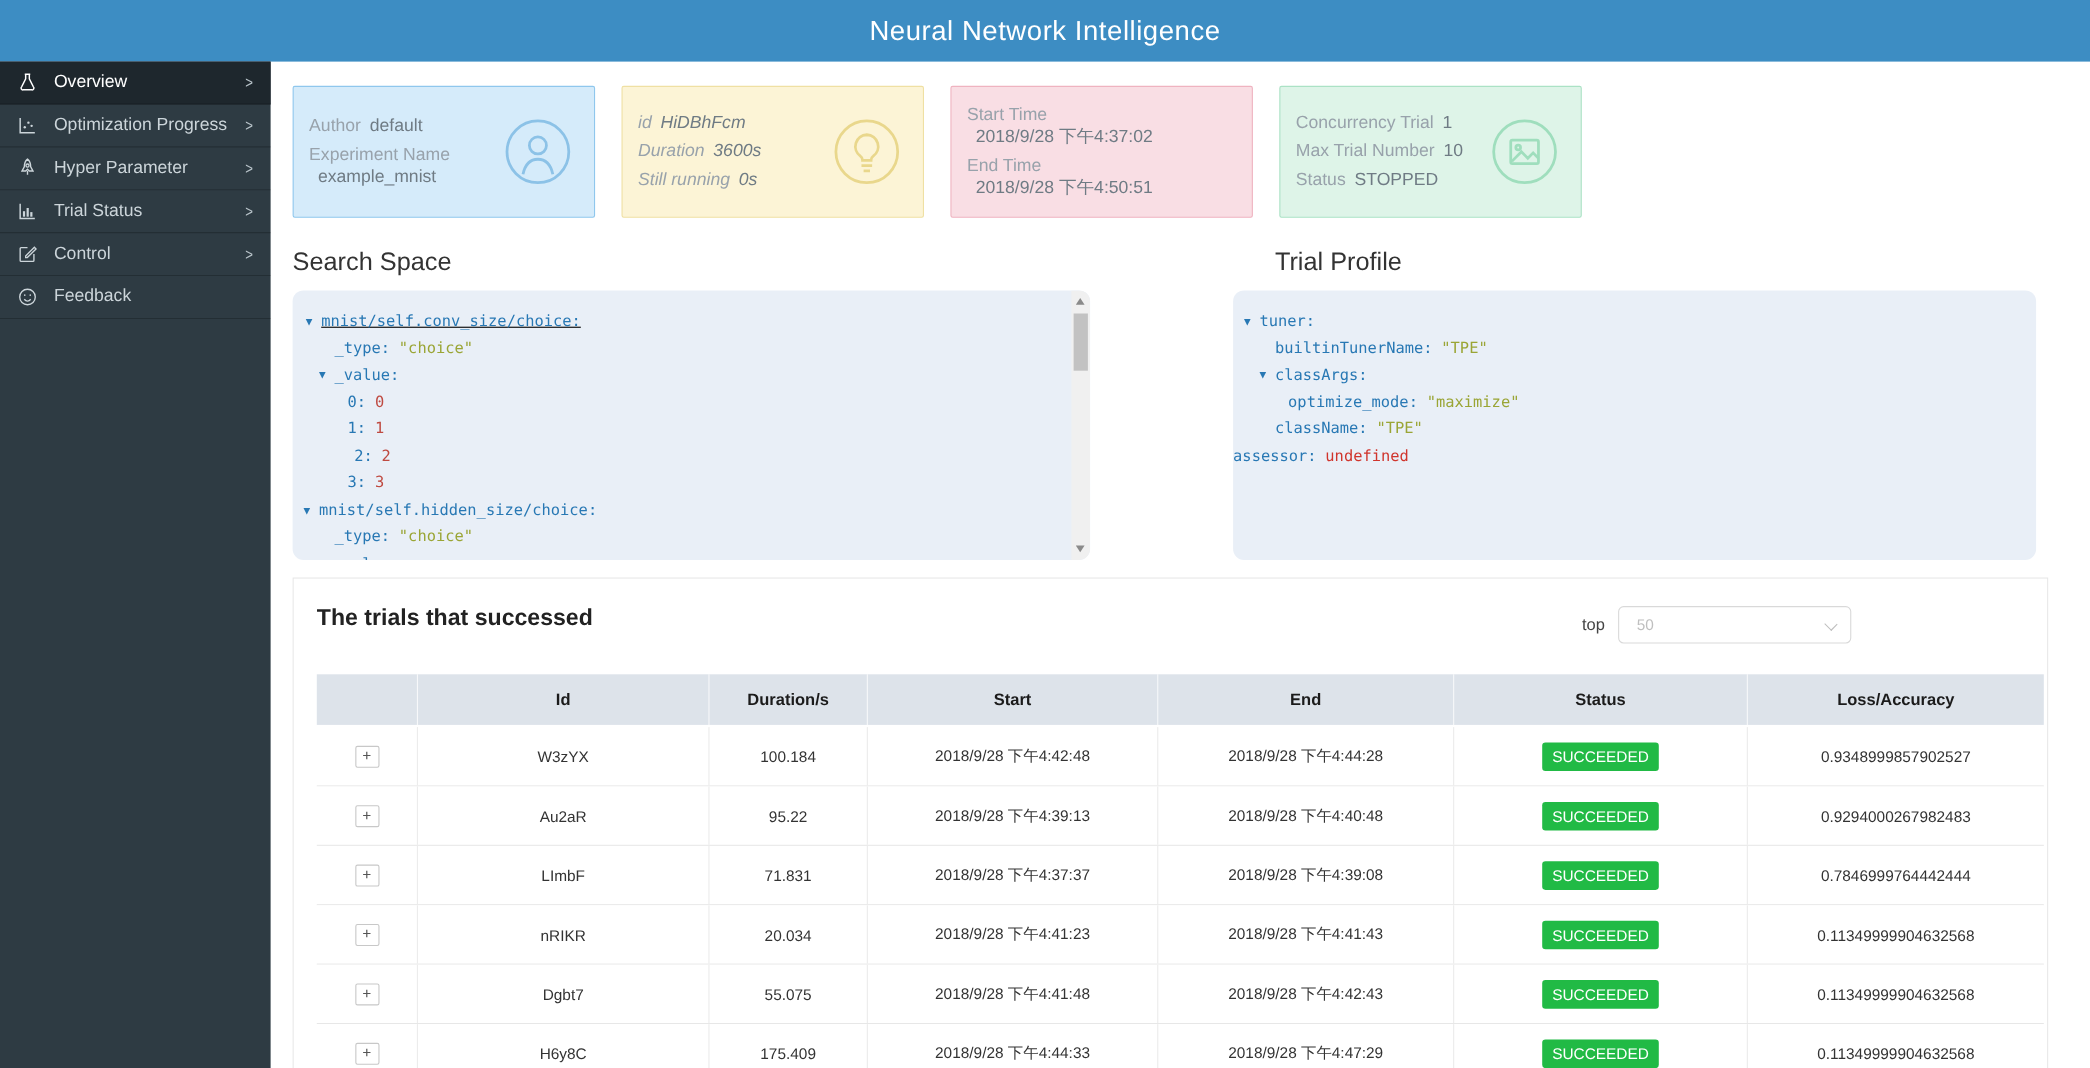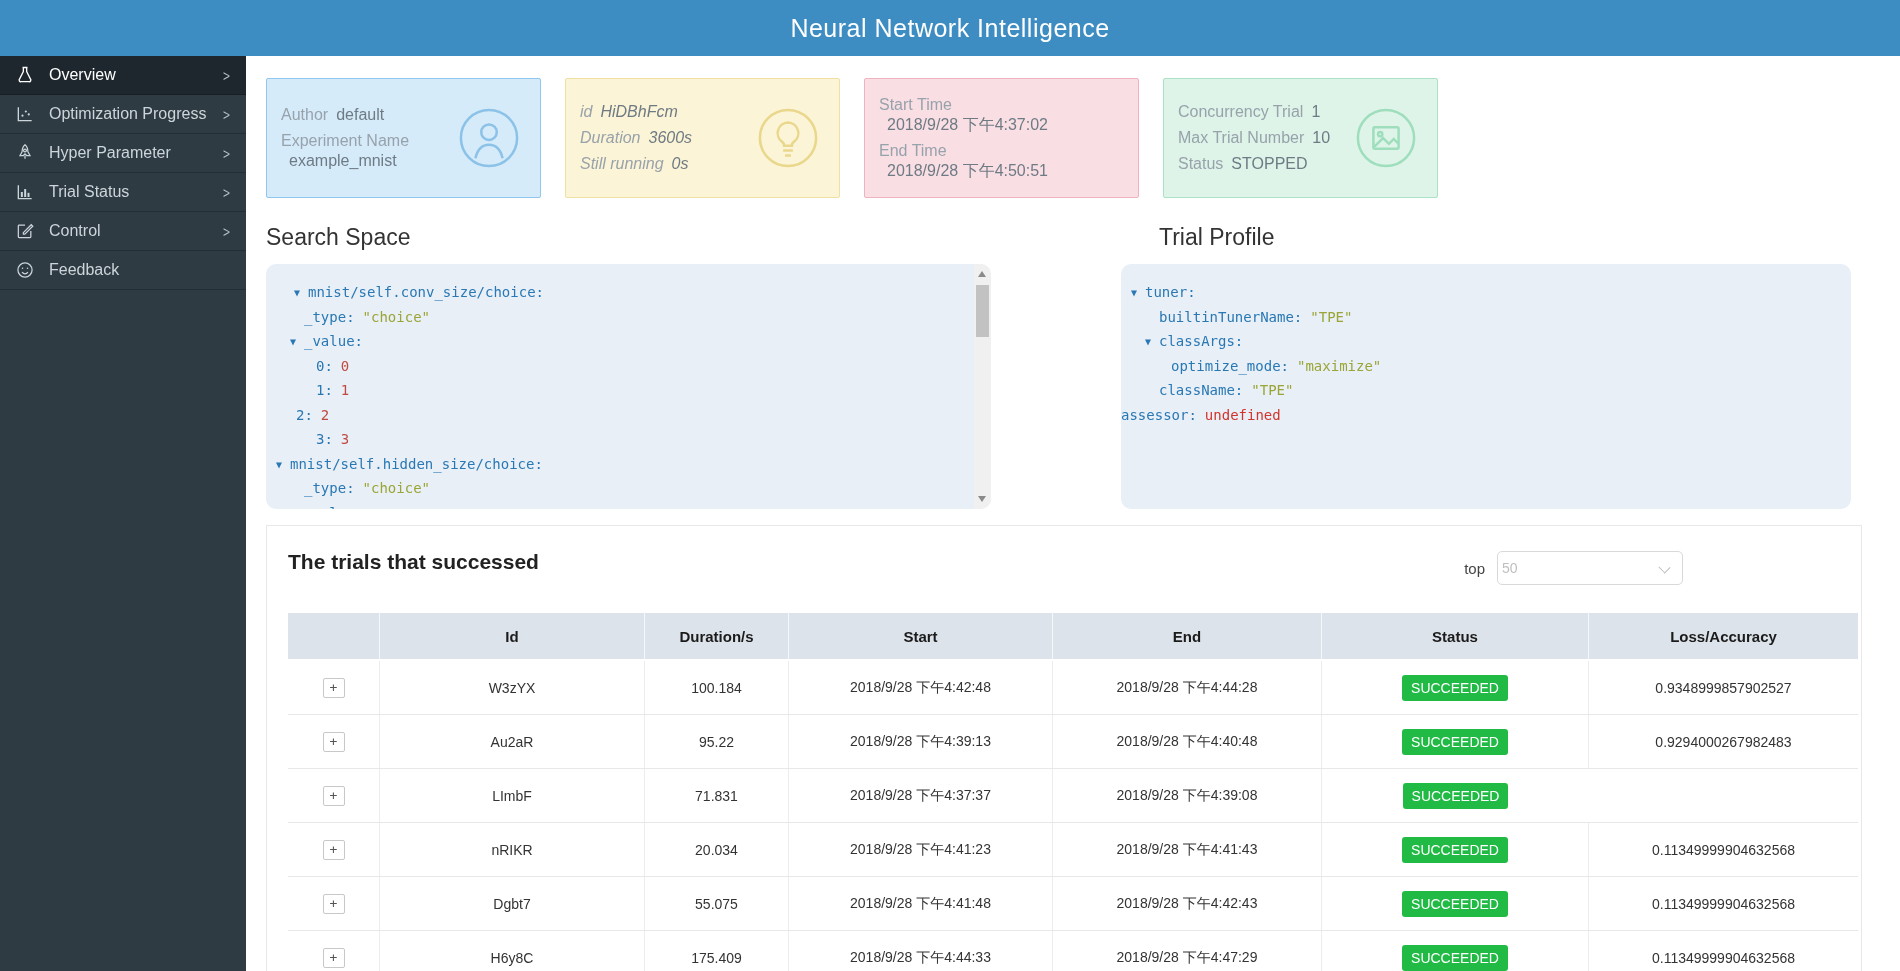--- a/index.html
+++ b/index.html
@@ -77,23 +77,23 @@
     background:#c2c2c2; }
 
   
   .table-panel { position:absolute; left:266px; top:525px; width:1596px; height:470px;
     background:#fff; border:1px solid #e8e8e8; }
   .table-title { position:absolute; left:21px; top:24px; font-size:21px;
     font-weight:700; color:#222; }
   .top-control { position:absolute; top:25px; right:178px; display:flex;
     align-items:center; gap:12px; }
   .top-label { font-size:15px; color:#444; }
-  .top-select { position:relative; width:186px; height:34px; border:1px solid #d9d9d9;
+  .top-select { position:relative; width:212px; height:34px; border:1px solid #d9d9d9;
     border-radius:5px; background:#fff; display:flex; align-items:center;
-    padding-left:4px; cursor:pointer; }
+    padding-left:16px; cursor:pointer; }
   .top-select-value { font-size:14px; color:#bfbfbf; }
   .select-chevron { position:absolute; right:13px; top:11px; width:9px; height:9px;
     border-right:1.5px solid #bfbfbf; border-bottom:1.5px solid #bfbfbf;
     transform:rotate(45deg) scaleY(.9); }
 
   .trials-table { position:absolute; left:21px; top:87px; width:1570px; }
   .t-row { display:grid; grid-template-columns:92px 265px 144px 264px 269px 267px 269px; }
   .t-head { background:#dde3ea; height:46px; margin-bottom:2px; }
   .t-head .t-cell { font-weight:700; font-size:15px; color:#1b1b1b;
     border-right:1px solid rgba(255,255,255,.75); }
@@ -229,26 +229,26 @@
           <path d="M20 41l9-9 6 6 5-5 5 5"></path>
         </svg></div>
     </div>
   </div>
 
 <div class="section-title" id="search-space-title">Search Space</div>
 <div class="section-title" id="trial-profile-title">Trial Profile</div>
 
 <div class="json-panel" id="search-space-panel">
   <div class="json-lines" id="search-space-lines">
-      <div class="json-line" style="padding-left: 28px;"><span class="json-arrow">▼</span><span class="json-key">mnist/self.conv_size/choice:</span></div>
+      <div class="json-line" style="padding-left: 12px; text-decoration: underline;"><span class="json-arrow">▼</span><span class="json-key">mnist/self.conv_size/choice:</span></div>
       <div class="json-line" style="padding-left: 38px;"><span class="json-key">_type:</span><span class="json-value string">"choice"</span></div>
       <div class="json-line" style="padding-left: 24px;"><span class="json-arrow">▼</span><span class="json-key">_value:</span></div>
       <div class="json-line" style="padding-left: 50px;"><span class="json-key">0:</span><span class="json-value number">0</span></div>
       <div class="json-line" style="padding-left: 50px;"><span class="json-key">1:</span><span class="json-value number">1</span></div>
-      <div class="json-line" style="padding-left: 30px;"><span class="json-key">2:</span><span class="json-value number">2</span></div>
+      <div class="json-line" style="padding-left: 56px;"><span class="json-key">2:</span><span class="json-value number">2</span></div>
       <div class="json-line" style="padding-left: 50px;"><span class="json-key">3:</span><span class="json-value number">3</span></div>
       <div class="json-line" style="padding-left: 10px;"><span class="json-arrow">▼</span><span class="json-key">mnist/self.hidden_size/choice:</span></div>
       <div class="json-line" style="padding-left: 38px;"><span class="json-key">_type:</span><span class="json-value string">"choice"</span></div>
       <div class="json-line" style="padding-left: 24px;"><span class="json-arrow">▼</span><span class="json-key">_value:</span></div>
     </div>
   <div class="v-scrollbar">
     <div class="sb-arrow-up"></div>
     <div class="sb-thumb"></div>
     <div class="sb-arrow-down"></div>
   </div>
@@ -315,20 +315,21 @@
           <div class="t-cell">
             <button class="expand-btn">+</button>
           </div>
           <div class="t-cell">LImbF</div>
           <div class="t-cell">71.831</div>
           <div class="t-cell">2018/9/28 下午4:37:37</div>
           <div class="t-cell">2018/9/28 下午4:39:08</div>
           <div class="t-cell">
             <span class="status-badge">SUCCEEDED</span>
           </div>
+          <div class="t-cell">0.7846999764442444</div>
         </div>
         <div class="t-row t-body-row">
           <div class="t-cell">
             <button class="expand-btn">+</button>
           </div>
           <div class="t-cell">nRIKR</div>
           <div class="t-cell">20.034</div>
           <div class="t-cell">2018/9/28 下午4:41:23</div>
           <div class="t-cell">2018/9/28 下午4:41:43</div>
           <div class="t-cell">

